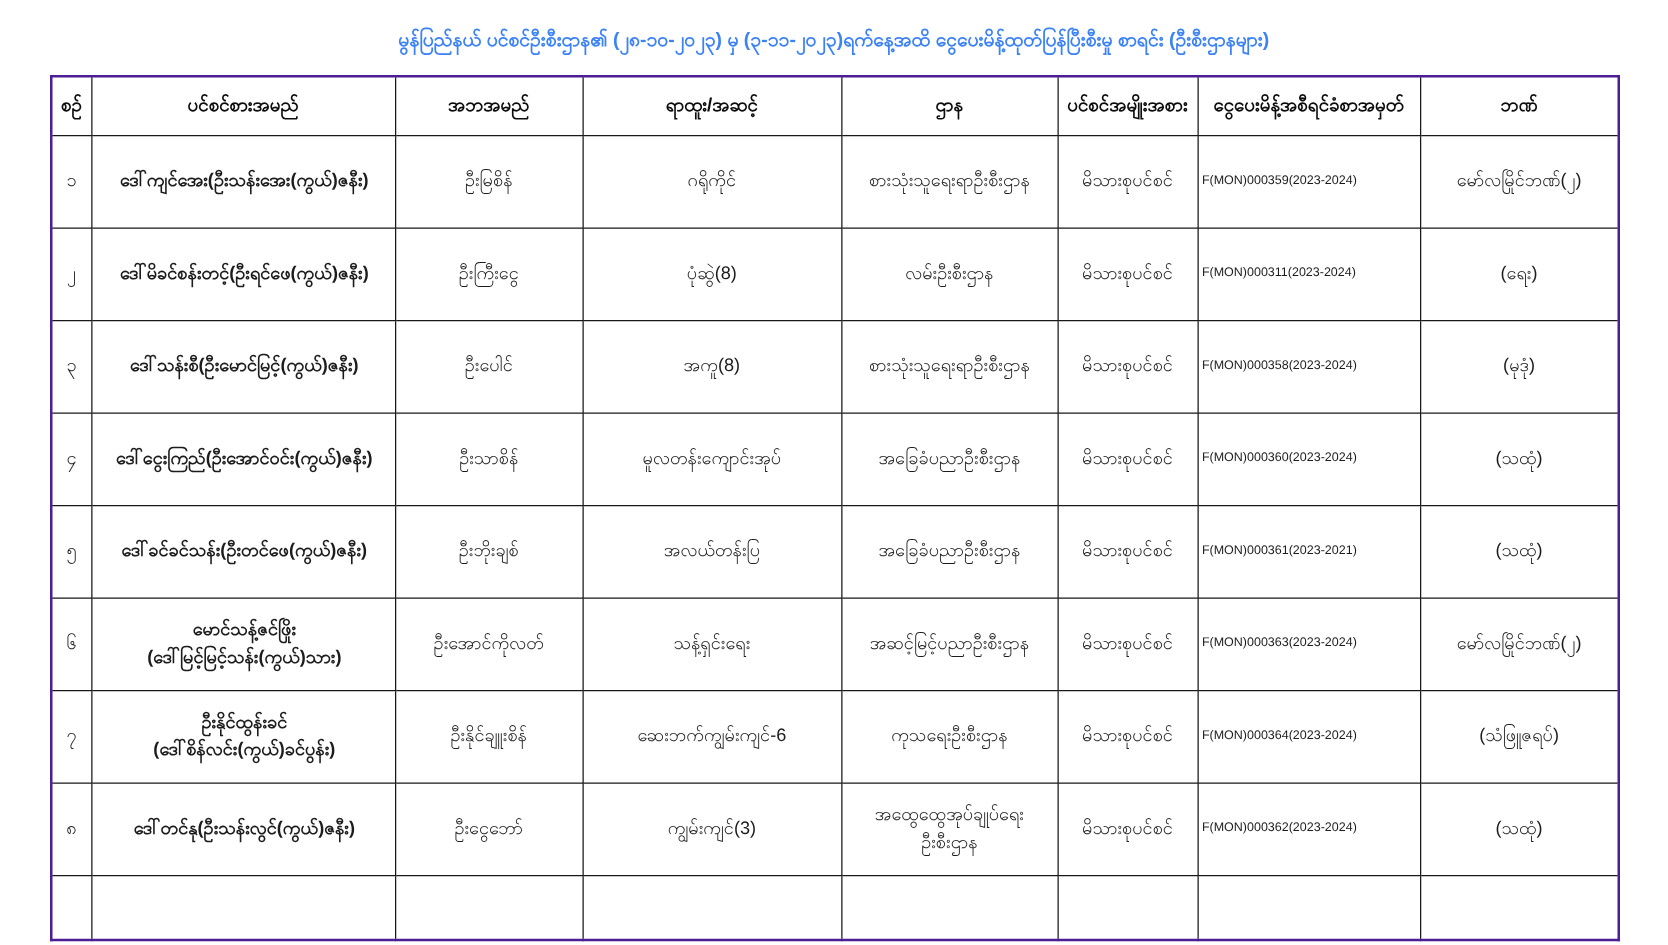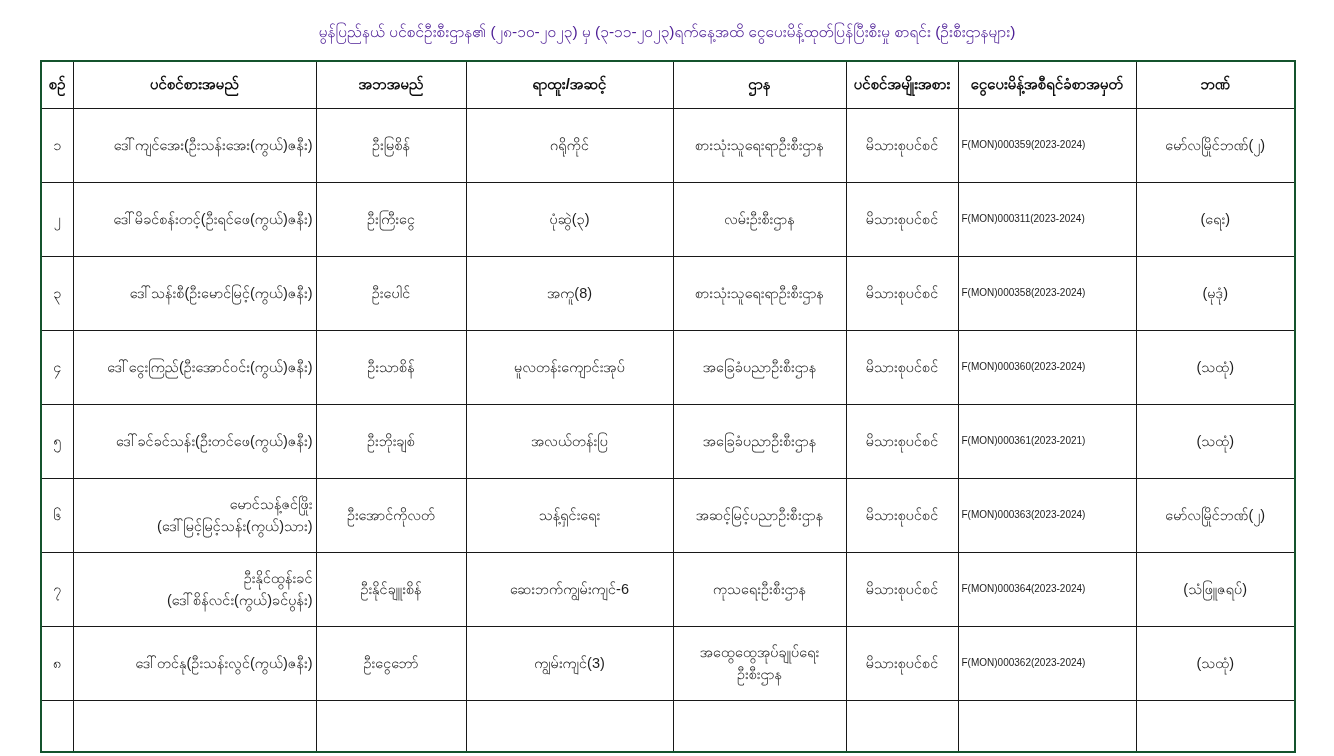--- a/index.html
+++ b/index.html
@@ -11,30 +11,30 @@
     width: 1334px;
     height: 756px;
     overflow: hidden;
     font-family: "Liberation Sans", "DejaVu Sans", sans-serif;
     color: #161616;
   }
   .page-title {
     width: 1334px;
     padding-top: 22px;
     text-align: center;
-    font-weight: normal;
+    font-weight: bold;
     font-size: 15.5px;
-    color: #4c1d95;
+    color: #3b82f6;
   }
   table.pension-table {
     border-collapse: collapse;
     table-layout: fixed;
     width: 1254px;
     margin: 15px 0 18px 40px;
-    border: 2px solid #14532d;
+    border: 2px solid #4c1d95;
   }
   .pension-table th,
   .pension-table td {
     border: 1.4px solid #181818;
     vertical-align: middle;
     text-align: center;
     overflow: hidden;
     padding: 2px 3px;
     white-space: pre-line;
   }
@@ -45,22 +45,23 @@
     color: #0c0c0c;
   }
   .pension-table tbody td {
     height: 69px;
     font-size: 14.5px;
     line-height: 1.45;
     color: #1c1c1c;
   }
   
   .pension-table tbody td:nth-child(2) {
-    text-align: right;
+    text-align: center;
     padding-left: 5px;
+    font-weight: bold;
   }
   
   .pension-table tbody td:nth-child(7) {
     text-align: left;
     padding-left: 3px;
     font-size: 10px;
   }
   .pension-table tr.partial td {
     height: 46px;
     border-bottom: none;
@@ -102,21 +103,21 @@
         <td>ဂရိုကိုင်</td>
         <td>စားသုံးသူရေးရာဦးစီးဌာန</td>
         <td>မိသားစုပင်စင်</td>
         <td>F(MON)000359(2023-2024)</td>
         <td>မော်လမြိုင်ဘဏ်(၂)</td>
       </tr>
       <tr>
         <td>၂</td>
         <td>ဒေါ်မိခင်စန်းတင့်(ဦးရင်ဖေ(ကွယ်)ဇနီး)</td>
         <td>ဦးကြီးငွေ</td>
-        <td>ပုံဆွဲ(၃)</td>
+        <td>ပုံဆွဲ(8)</td>
         <td>လမ်းဦးစီးဌာန</td>
         <td>မိသားစုပင်စင်</td>
         <td>F(MON)000311(2023-2024)</td>
         <td>(ရေး)</td>
       </tr>
       <tr>
         <td>၃</td>
         <td>ဒေါ်သန်းစီ(ဦးမောင်မြင့်(ကွယ်)ဇနီး)</td>
         <td>ဦးပေါင်</td>
         <td>အကူ(8)</td>

